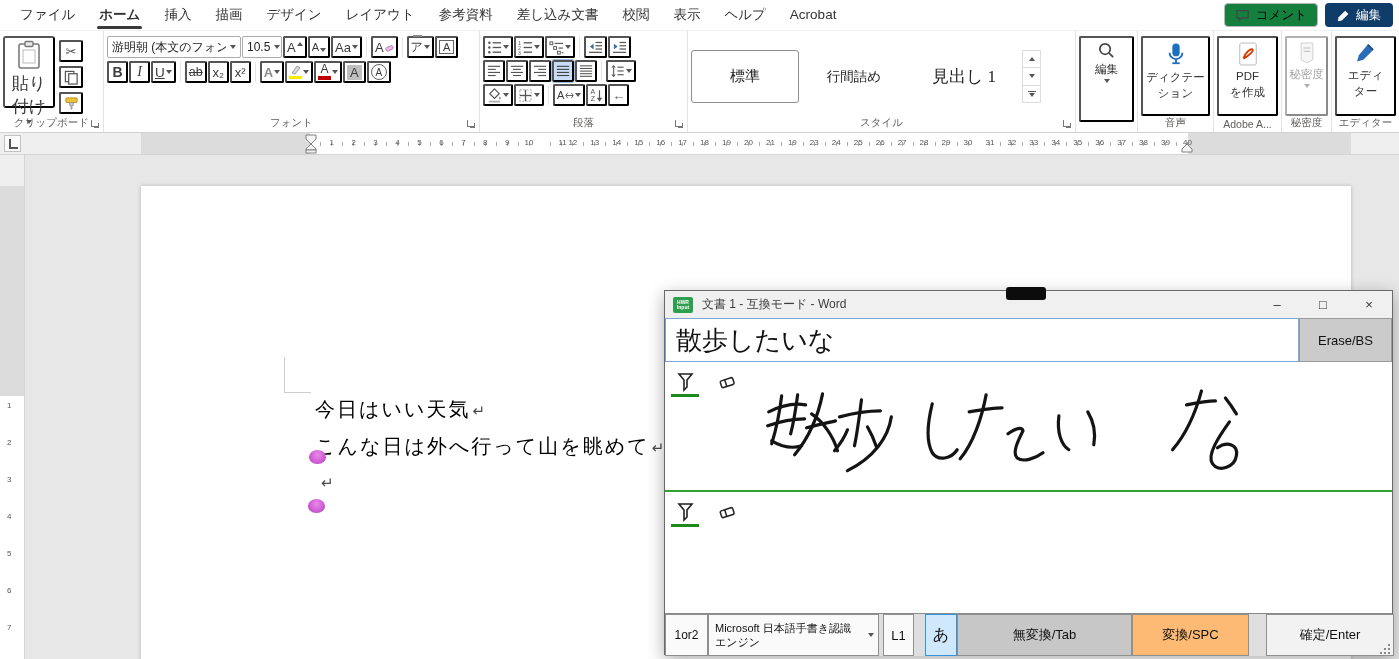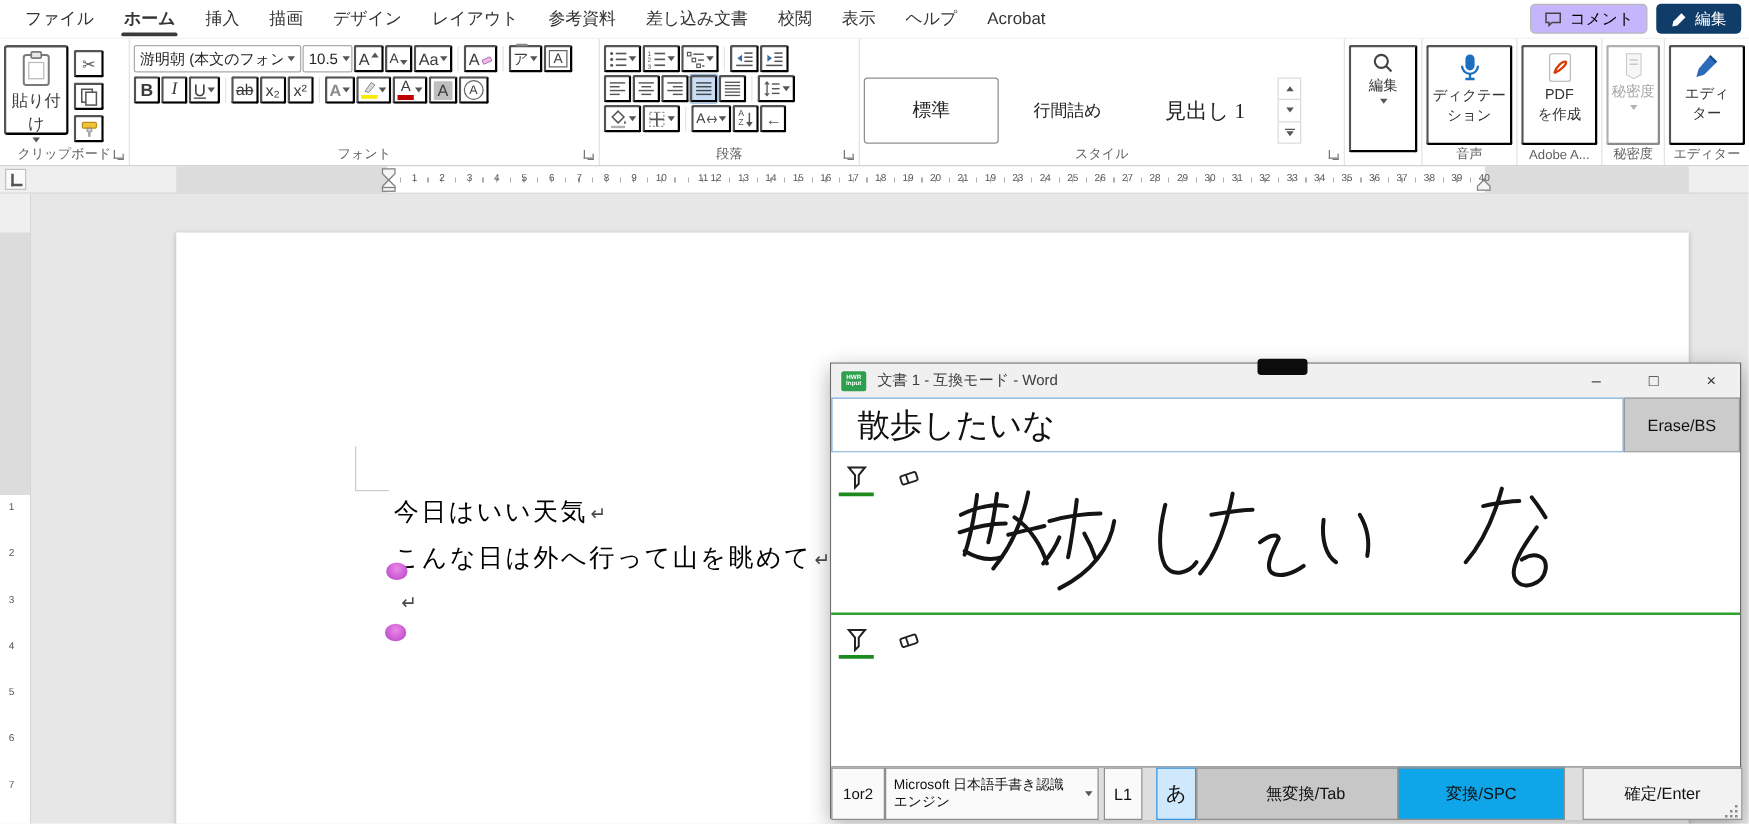--- a/index.html
+++ b/index.html
@@ -7,21 +7,21 @@
   body{font-family:"Liberation Sans",sans-serif;font-size:12px;color:#222;background:#fff;position:relative}
   .app{position:absolute;inset:0}
 
   
   .menubar{position:absolute;top:0;left:0;right:0;height:30px;background:#fff;display:flex;align-items:center;padding-left:8px;z-index:3}
   .menu-tabs{display:flex;height:30px}
   .menu-tab{padding:0 12px;line-height:30px;font-size:13.5px;color:#333;position:relative;white-space:nowrap}
   .menu-tab.active{font-weight:bold}
   .menu-tab.active::after{content:"";position:absolute;left:10px;right:10px;bottom:1px;height:3px;background:#3a3a3a;border-radius:2px}
   .menubar-right{margin-left:auto;display:flex;gap:7px;padding-right:6px;align-items:center}
-  .btn-comment{border:1px solid #b8b8b8;border-radius:4px;height:24px;display:flex;align-items:center;gap:6px;padding:0 10px;background:#c4b5fd;font-size:12.5px}
+  .btn-comment{border:1px solid #b8b8b8;border-radius:4px;height:24px;display:flex;align-items:center;gap:6px;padding:0 10px;background:#15803d;font-size:12.5px}
   .btn-edit{background:#0f3c68;color:#fff;border-radius:4px;height:24px;display:flex;align-items:center;gap:6px;padding:0 12px;border:none;font-size:12.5px}
 
   
   .ribbon{position:absolute;top:30px;left:0;right:0;height:103px;background:#fff;border-top:1px solid #f0f0f0;border-bottom:1px solid #d2d2d2;display:flex;z-index:2}
   .group{position:relative;height:100%;border-right:1px solid #e4e4e4;padding:5px 3px 17px 3px}
   .group-label{position:absolute;bottom:2px;left:0;right:0;text-align:center;font-size:10.5px;color:#605e5c;white-space:nowrap;overflow:hidden}
   .launcher{position:absolute;bottom:3px;right:3px;width:10px;height:10px}
   .launcher::before{content:"";position:absolute;left:1px;top:1px;width:6px;height:6px;border-left:1px solid #777;border-bottom:1px solid #777}
   .launcher::after{content:"";position:absolute;right:1px;bottom:1px;width:4px;height:4px;border-right:1.4px solid #777;border-bottom:1.4px solid #777}
   .rrow{display:flex;align-items:center;gap:1px;margin-bottom:3px}
@@ -52,21 +52,21 @@
   .shadeA{background:#bfbfbf;padding:0 3px;border-radius:1px}
   .circleA{border:1px solid #666;border-radius:50%;width:16px;height:16px;display:inline-flex;align-items:center;justify-content:center;font-size:10px}
   .rubyA{position:relative;font-size:12px}
   .rubyA::before{content:"";position:absolute;top:-4px;left:2px;width:9px;height:2px;background:#888}
 
   
   .g-para{width:208px}
   .g-para .rrow{margin-bottom:2px}
 
   
-  .g-styles{width:388px;display:flex;align-items:flex-end;padding-top:7px}
+  .g-styles{width:388px;display:flex;align-items:center;padding-top:7px}
   .style-card{height:53px;display:flex;align-items:center;justify-content:center;border:1px solid transparent;border-radius:3px;margin-right:3px;color:#222}
   .style-card.selected{border-color:#8f8f8f}
   .sc-normal{width:108px;font-size:15px}
   .sc-nospace{width:104px;font-size:13.5px}
   .sc-h1{width:110px;font-size:17px;font-family:"Liberation Serif",serif}
   .style-scroll{width:19px;height:53px;border:1px solid #dcdcdc;display:flex;flex-direction:column}
   .style-scroll>div{flex:1;display:flex;align-items:center;justify-content:center;border-bottom:1px solid #dcdcdc}
   .style-scroll>div:last-child{border-bottom:none;flex-direction:column;gap:1px}
   .morebar{width:8px;height:1.5px;background:#555}
 
@@ -102,39 +102,39 @@
   .ink-blob{position:absolute;width:17px;height:14px;border-radius:50% 50% 48% 48%;background:radial-gradient(ellipse at 50% 35%,#ea8ae6 0%,#cf5fd6 55%,#a944b4 100%)}
 
   
   .hwr{position:absolute;left:664px;top:290px;width:729px;height:365px;background:#fff;border:1px solid #6a6a6a;box-shadow:0 5px 16px rgba(0,0,0,.32);z-index:5}
   .hwr-title{position:absolute;top:0;left:0;right:0;height:27px;background:#f0f0f0;display:flex;align-items:center;padding-left:8px}
   .hwr-appicon{width:20px;height:16px;background:#2e9e4f;border-radius:2px;color:#fff;font-size:5px;line-height:5px;display:flex;flex-direction:column;align-items:center;justify-content:center;font-weight:bold}
   .hwr-title-text{margin-left:9px;font-size:12px;color:#3c3c3c}
   .capbtns{margin-left:auto;display:flex;height:27px}
   .capbtn{width:46px;display:flex;align-items:center;justify-content:center;font-size:13px;color:#333}
   .hwr-reco{position:absolute;top:27px;left:0;right:0;height:44px;display:flex}
-  .reco-field{flex:1;border:1px solid #7aa9d8;background:#fff;display:flex;align-items:center;padding-left:20px;font-size:26px;color:#111;overflow:hidden;white-space:nowrap}
+  .reco-field{flex:1;border:1px solid #7aa9d8;background:#fff;display:flex;align-items:center;padding-left:10px;font-size:26px;color:#111;overflow:hidden;white-space:nowrap}
   .erase-btn{width:93px;background:#cbcbcb;border:1px solid #9a9a9a;display:flex;align-items:center;justify-content:center;font-size:13px;color:#111}
   .hwr-panel{position:absolute;left:0;right:0;background:#fff}
   .panel1{top:71px;height:128px}
   .panel2{top:201px;height:121px}
   .tool-funnel{position:absolute;left:12px;top:10px;width:18px;height:20px}
   .tool-underline{position:absolute;left:6px;top:32px;width:28px;height:3px;background:#1d8a1d}
   .tool-eraser{position:absolute;left:52px;top:11px;width:21px;height:18px}
   .hwr-sep{position:absolute;top:199px;left:0;right:0;height:2px;background:#2fa32f}
   .strokes{position:absolute;inset:0}
   .hwr-bar{position:absolute;top:322px;height:43px;left:0;right:0;background:#dedede;border-top:1px solid #8a8a8a}
   .kb{position:absolute;top:0;bottom:0;border:1px solid #8f8f8f;display:flex;align-items:center;justify-content:center;font-size:13px;background:#fafafa;color:#111}
   .kb-mode{left:0;width:43px;font-size:12px}
   .kb-engine{left:43px;width:171px;font-size:11px;justify-content:flex-start;text-align:left;padding:3px 16px 3px 6px;line-height:1.3}
   .kb-engine .cv{position:absolute;right:4px;top:18px}
   .kb-l1{left:218px;width:31px}
   .kb-kana{left:260px;width:32px;background:#cfe8fb;border:1.5px solid #3393df;font-size:16px}
   .kb-muhenkan{left:292px;width:175px;background:#c7c7c7}
-  .kb-henkan{left:453px;width:134px;background:#0ea5e9}
+  .kb-henkan{left:467px;width:117px;background:#fdba74}
   .kb-kakutei{left:601px;width:128px;background:#f2f2f2}
   .grip{position:absolute;right:2px;bottom:2px;width:10px;height:10px}
   .grip i{position:absolute;width:2px;height:2px;background:#8a8a8a}
   .pill{position:absolute;left:1006px;top:287px;width:40px;height:13px;background:#0c0c0c;border-radius:3px;z-index:9}
 
   svg{display:block}
 </style>
 </head>
 <body>
 
@@ -179,21 +179,21 @@
 
     <div class="group g-clip">
       <button class="rbtn paste" style="height:72px">
         <span>
           <svg width="26" height="30" viewBox="0 0 26 30">
               <rect x="3" y="4" width="20" height="24" rx="2" fill="#fff" stroke="#7a7a7a" stroke-width="1.6"></rect>
               <rect x="9" y="1.5" width="8" height="5" rx="1" fill="#e8e8e8" stroke="#7a7a7a" stroke-width="1.4"></rect>
               <rect x="7" y="10" width="12" height="13" fill="#fff" stroke="#bbb"></rect>
             </svg>
         </span>
-        <span style="font-size:13px">貼り付け</span>
+        <span style="font-size:17px">貼り付け</span>
         <span class="cv"></span>
       </button>
       <div class="clip-mini">
         <button class="mini-btn rbtn">
             <span style="font-size:13px;color:#555">✂</span>
           </button>
         <button class="mini-btn rbtn">
           <span>
               <svg width="15" height="15" viewBox="0 0 16 16">
                 <rect x="1.5" y="1.5" width="9" height="11" fill="#fff" stroke="#555" stroke-width="1.3"></rect>

